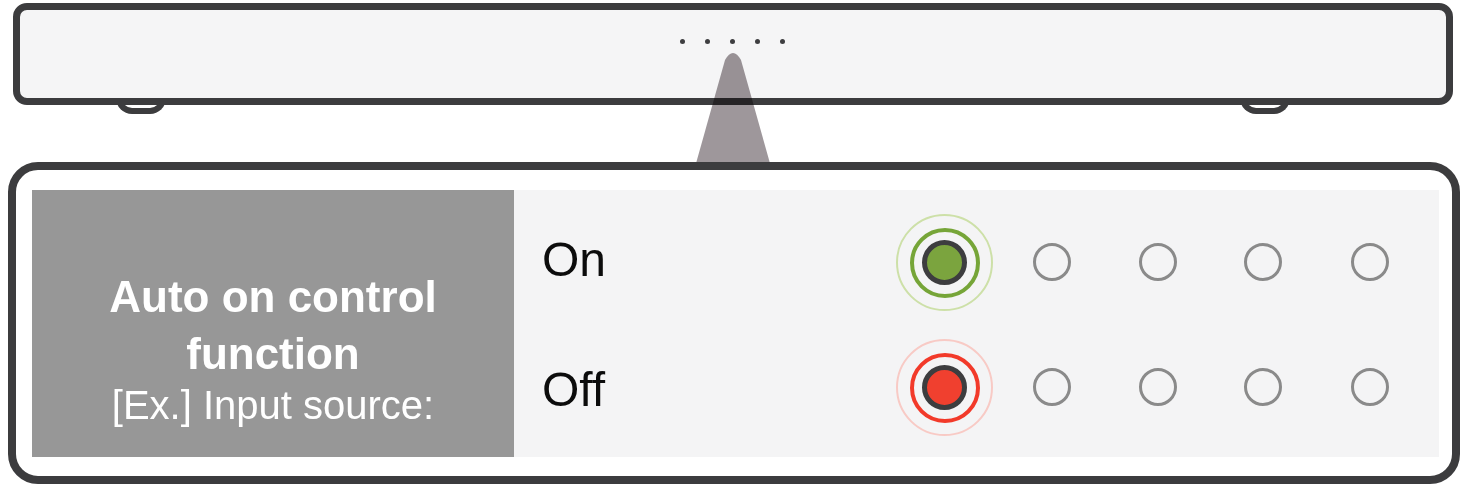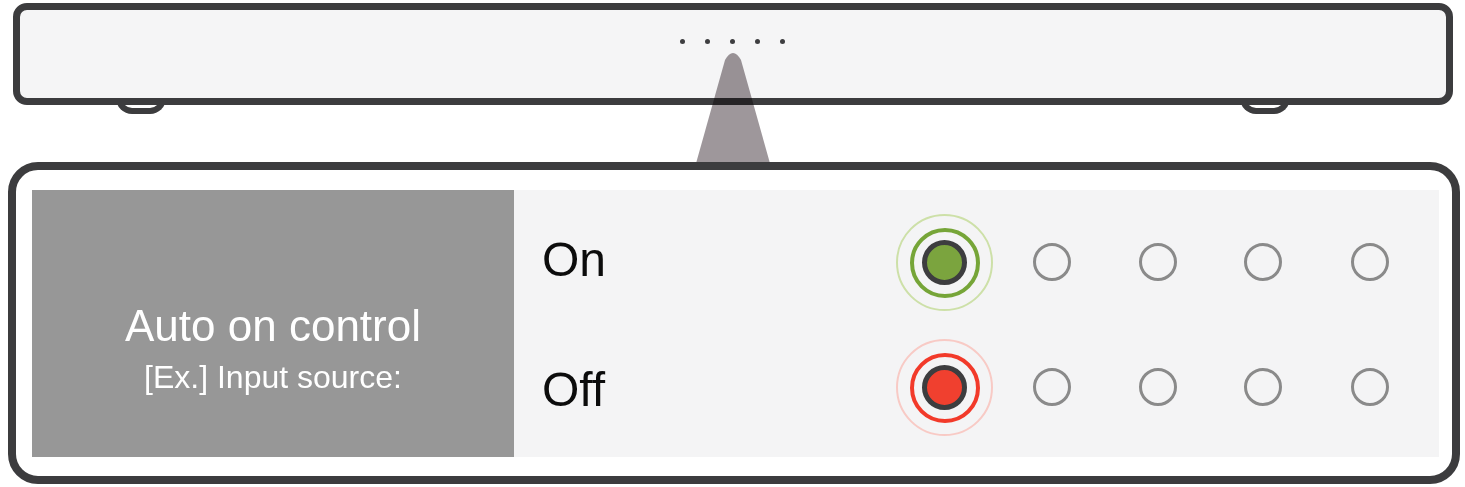--- a/index.html
+++ b/index.html
@@ -40,22 +40,22 @@
     background: #f4f4f5; z-index: 3;
   }
 
   
   .panel {
     position: absolute; left: 32px; top: 190px; width: 482px; height: 267px;
     background: var(--panel-gray); color: var(--panel-text); z-index: 4;
     display: flex; flex-direction: column; align-items: center; justify-content: center;
     text-align: center;
   }
-  .panel-title { font-size: 44px; font-weight: 400; line-height: 57px; letter-spacing: 0; margin-top: 46px; }
-  .panel-sub   { font-size: 32px; font-weight: 400; line-height: 40px; margin-top: 3px; }
+  .panel-title { font-size: 44px; font-weight: 700; line-height: 57px; letter-spacing: 0; margin-top: 46px; }
+  .panel-sub   { font-size: 40px; font-weight: 400; line-height: 40px; margin-top: 3px; }
 
   
   .opt {
     position: absolute; left: 528px; color: var(--option-text);
     font-size: 48px; line-height: 60px; z-index: 5;
   }
   .opt .line1 { padding-left: 14px; margin-top: 20px; }
   .opt-on  { top: 210px; }
   .opt-off { top: 340px; }
 
@@ -110,20 +110,21 @@
   <svg class="pointer" width="86" height="120" viewBox="0 0 86 120">
     <path d="M5,120 L35,13 Q43,-1 51,13 L81,120 Z"></path>
   </svg>
 
   <div class="callout"></div>
   <div class="inner-band"></div>
 
   <div class="panel">
     <div class="panel-title">
       <div>Auto on control</div>
+      <div>function</div>
     </div>
     <div class="panel-sub">
       <div>[Ex.] Input source:</div>
     </div>
   </div>
 
   <div class="opt opt-on">
     <div class="line1">On</div>
   </div>
 

